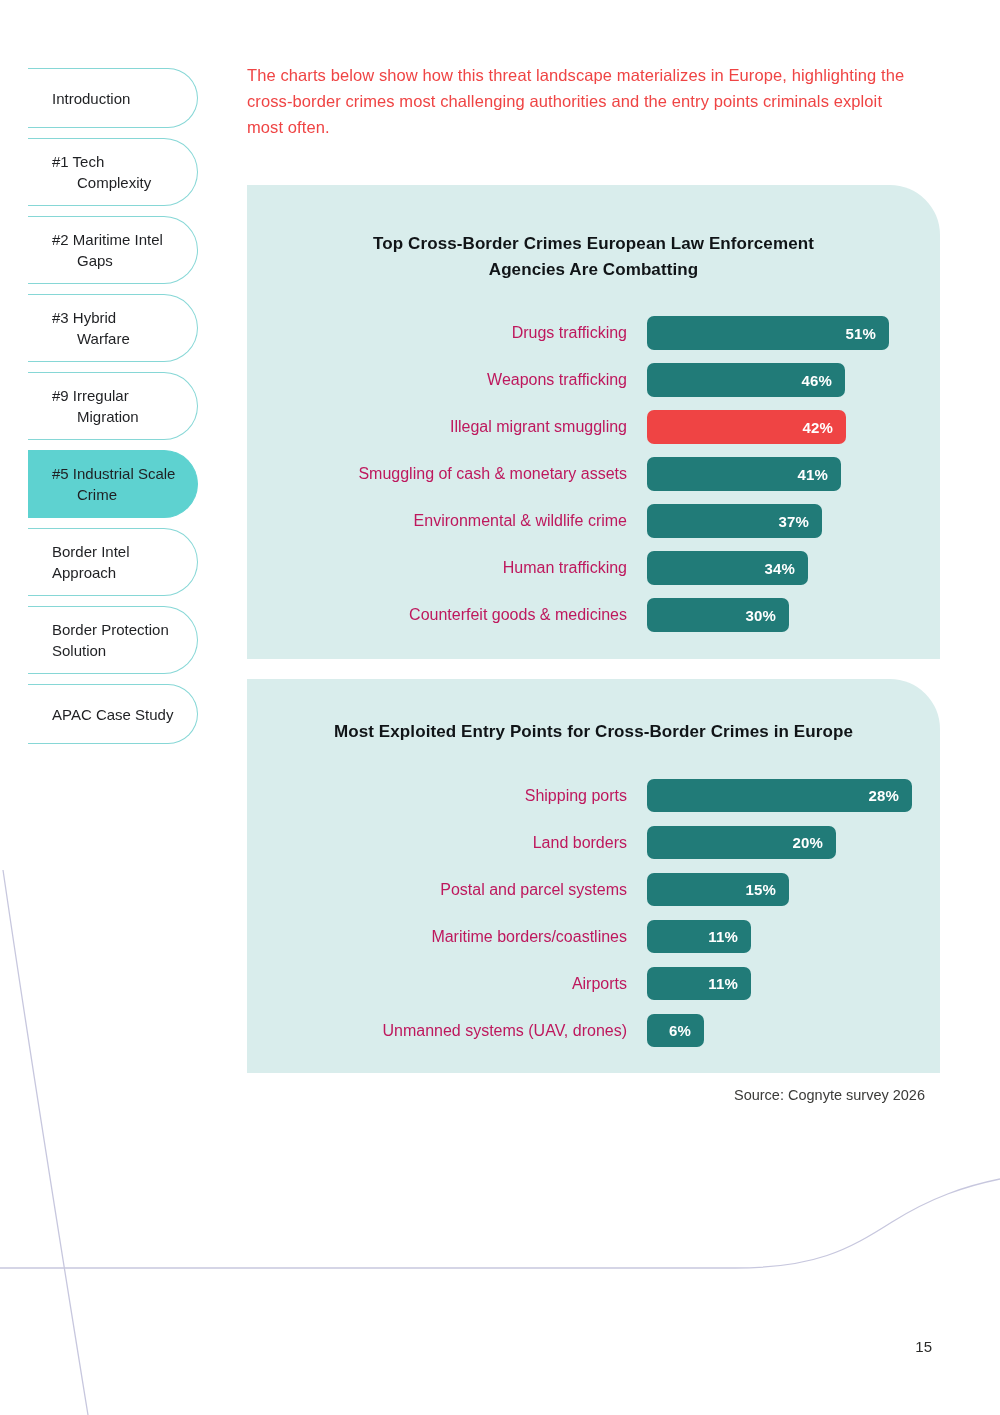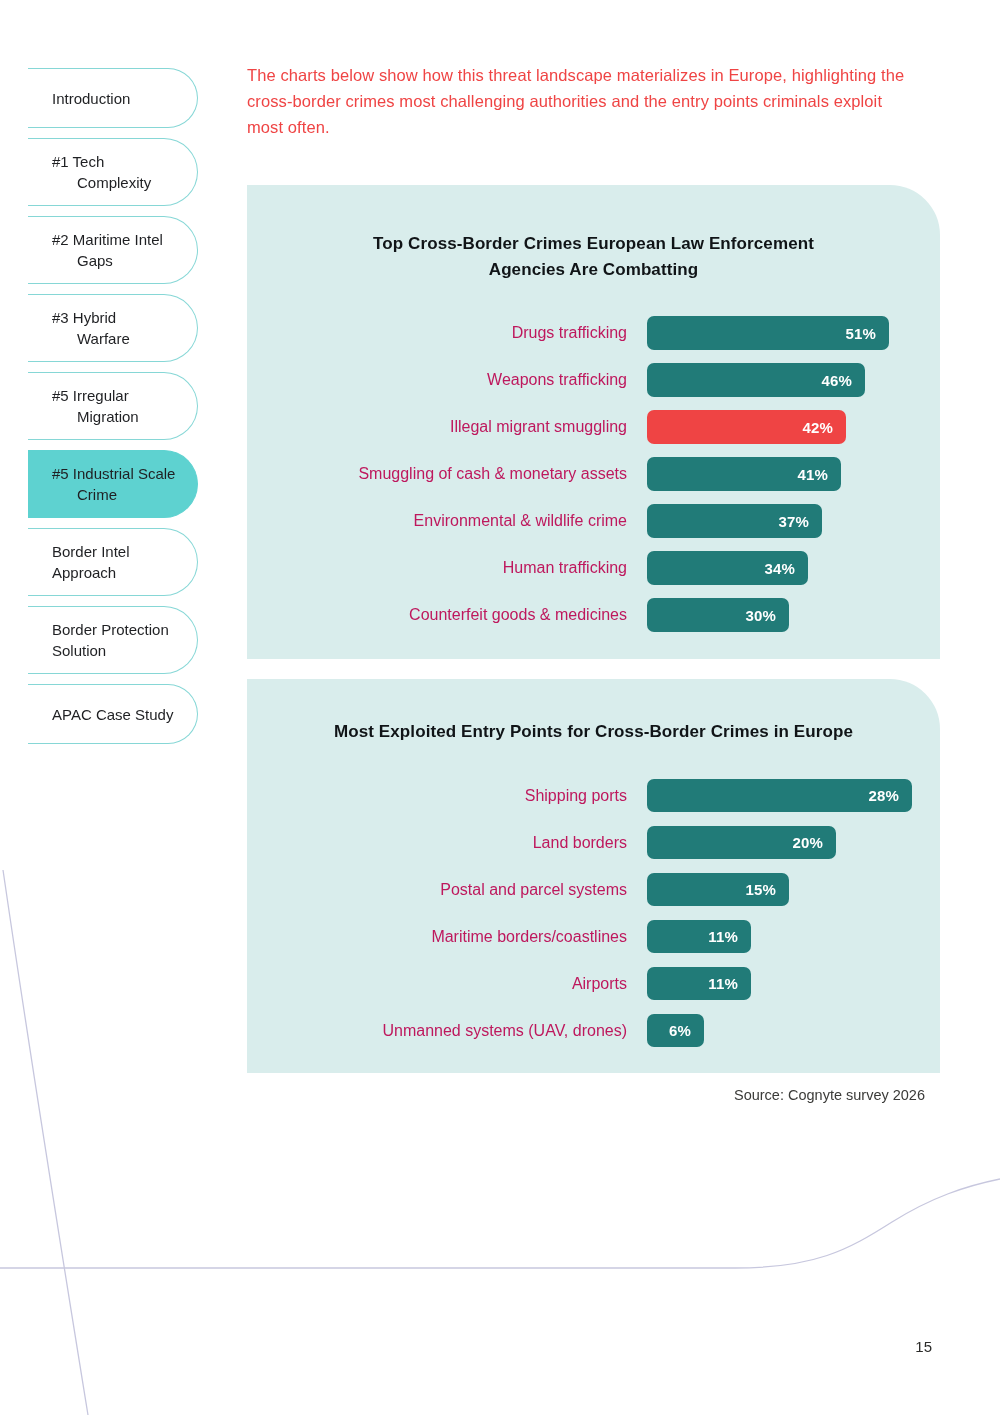--- a/index.html
+++ b/index.html
@@ -143,21 +143,21 @@
   </svg>
 
   <nav class="sidebar">
       <div class="pill">Introduction</div>
       <div class="pill">#1 Tech
       Complexity</div>
       <div class="pill">#2 Maritime Intel
       Gaps</div>
       <div class="pill">#3 Hybrid
       Warfare</div>
-      <div class="pill">#5 Irregular
+      <div class="pill">#9 Irregular
       Migration</div>
       <div class="pill active">#5 Industrial Scale
       Crime</div>
       <div class="pill">Border Intel
 Approach</div>
       <div class="pill">Border Protection
 Solution</div>
       <div class="pill">APAC Case Study</div>
     </nav>
 
@@ -170,21 +170,21 @@
 Agencies Are Combatting</h2>
       <div class="chart-rows">
           <div class="crow">
             <div class="clabel">Drugs trafficking</div>
             <div class="cbar" style="width: 242px; background: rgb(33, 123, 120);">
               <span>51%</span>
             </div>
           </div>
           <div class="crow">
             <div class="clabel">Weapons trafficking</div>
-            <div class="cbar" style="width: 218px; background: rgb(33, 123, 120);">
+            <div class="cbar" style="width: 198px; background: rgb(33, 123, 120);">
               <span>46%</span>
             </div>
           </div>
           <div class="crow">
             <div class="clabel">Illegal migrant smuggling</div>
             <div class="cbar" style="width: 199px; background: #ef4444;">
               <span>42%</span>
             </div>
           </div>
           <div class="crow">

